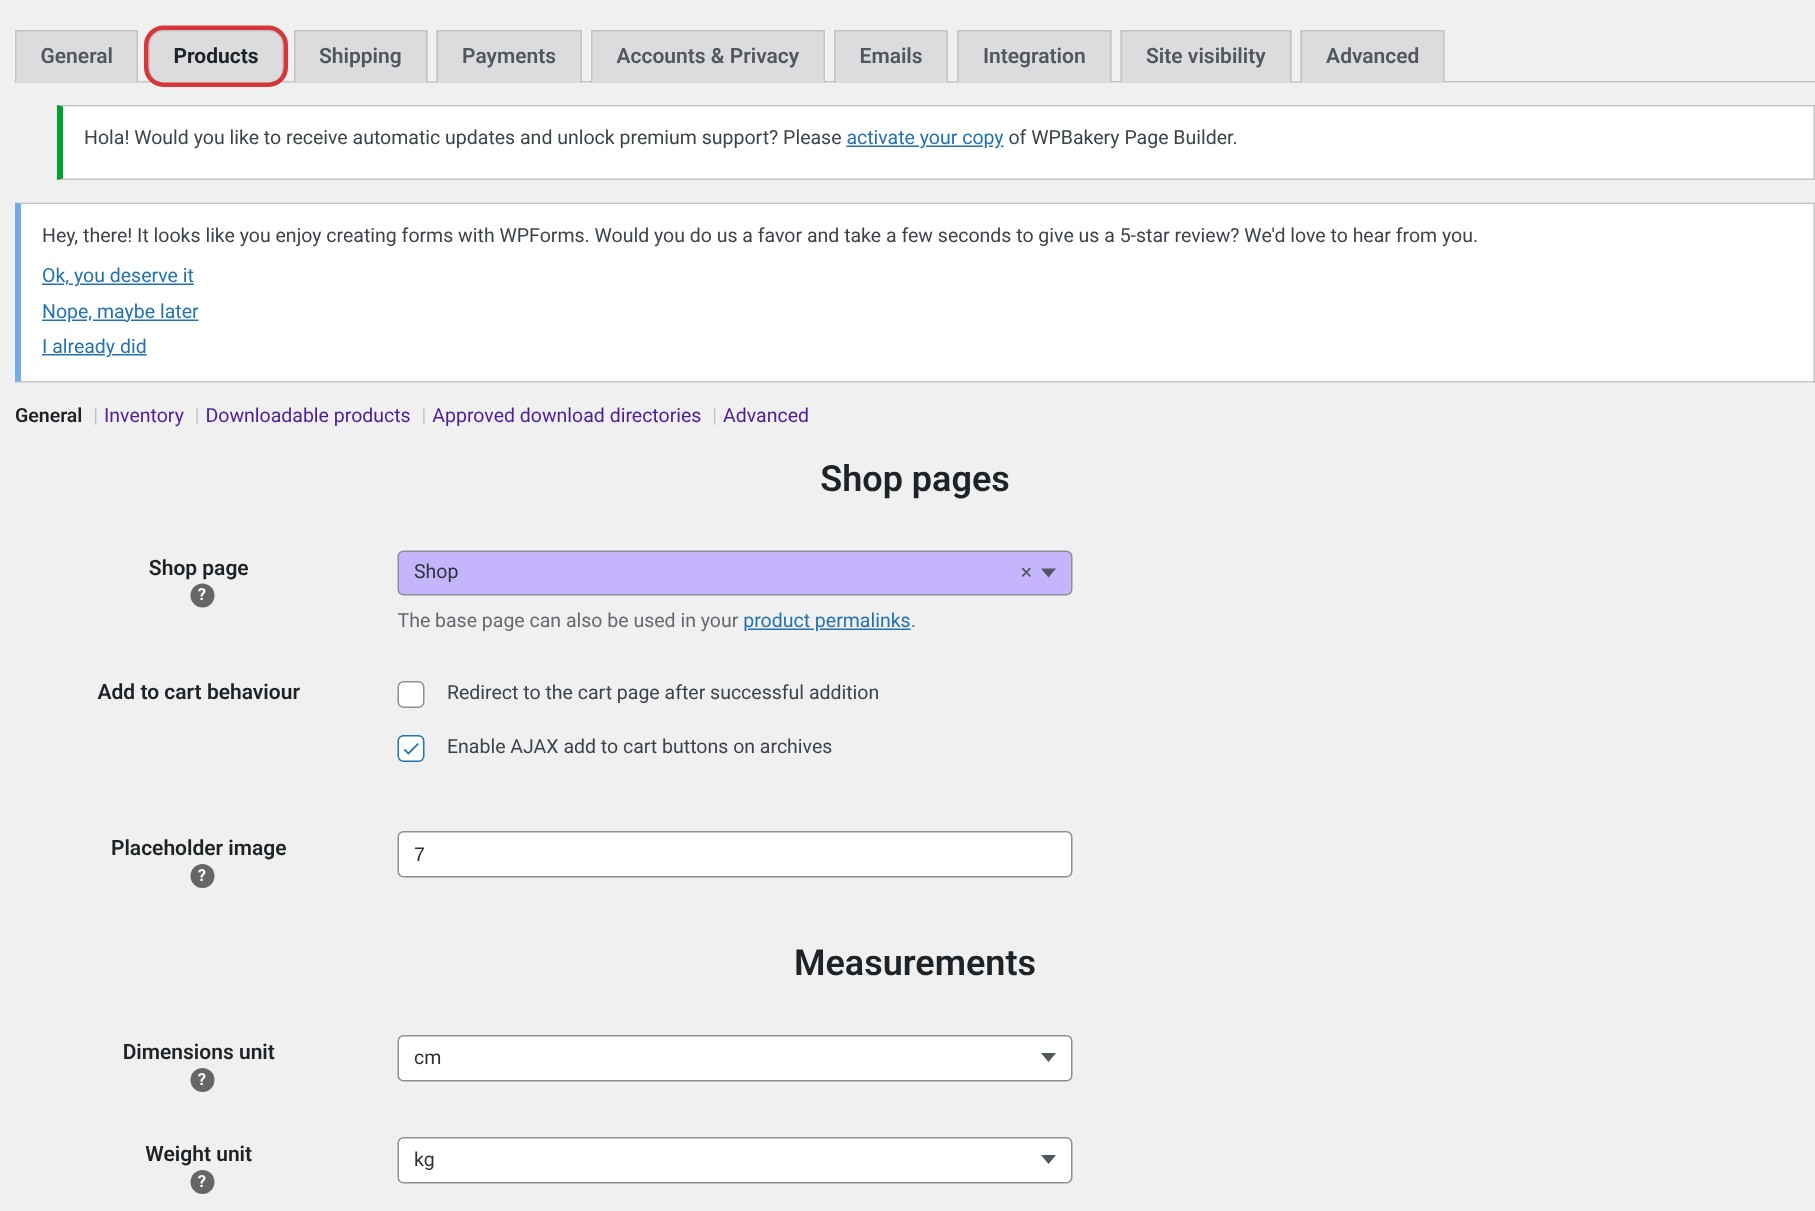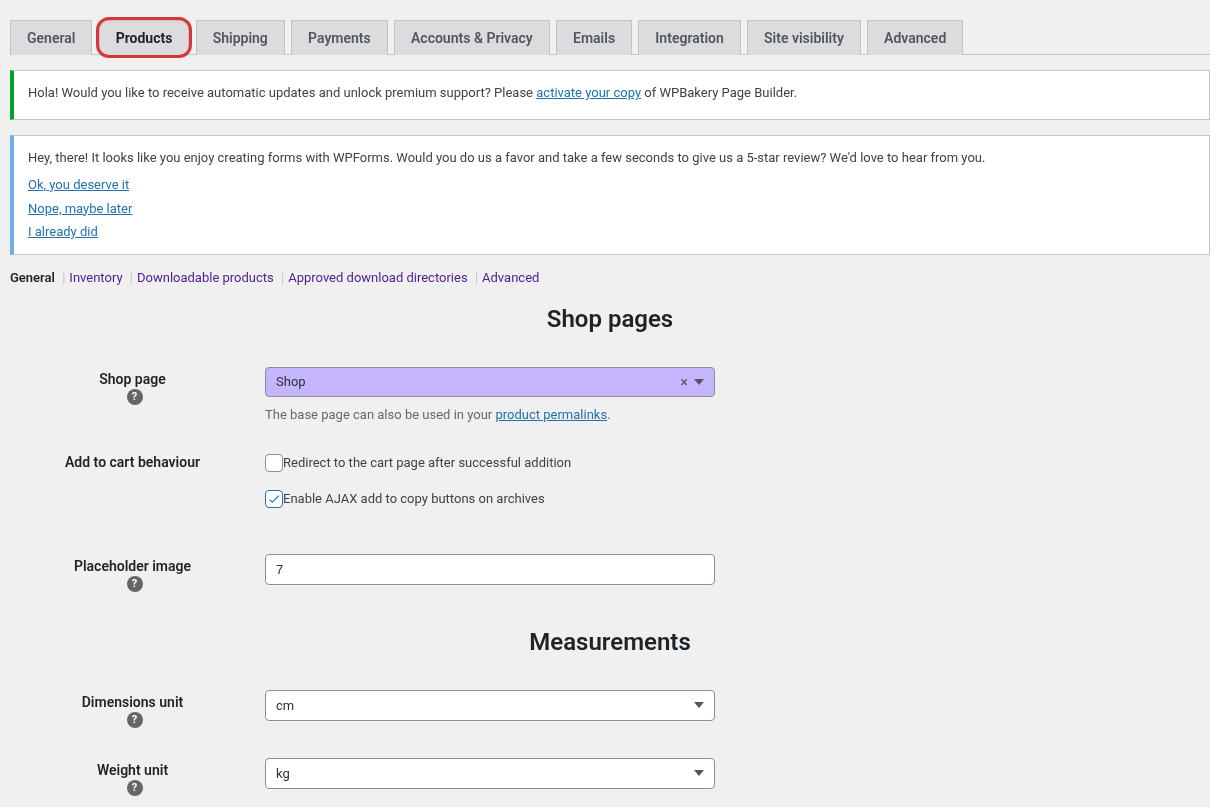--- a/index.html
+++ b/index.html
@@ -45,21 +45,21 @@
   .notice {
     background: #fff;
     border: 1px solid #c3c4c7;
     border-left-width: 4px;
     margin: 15px 0 15px 0;
     padding: 12px 14px;
     font-size: 13px;
     line-height: 1.5;
     color: #3c434a;
   }
-  .notice-success { border-left-color: #00a32a; }
+  .notice-success { border-left-color: #00a32a; margin-left: 28px; }
   .notice-info { border-left-color: #72aee6; }
   .notice a { color: #2271b1; text-decoration: underline; }
   .notice p { margin: 0 0 4px 0; }
   .notice .links a { display: inline-block; margin-top: 4px; }
 
   
   .subsubsub {
     margin: 14px 0 10px 0;
     padding: 0;
     font-size: 13px;
@@ -125,21 +125,21 @@
     color: #2c3338;
     cursor: pointer;
   }
   .select2 .arrows { color:#50575e; display:flex; gap:6px; align-items:center;}
   .select2 .clear { font-size: 14px; color:#50575e; }
   .select2 .caret { width:0;height:0;border-left:5px solid transparent;border-right:5px solid transparent;border-top:6px solid #50575e; display:inline-block;}
 
   .description { color:#646970; font-size:13px; margin-top:10px; }
   .description a { color:#2271b1; text-decoration: underline; }
 
-  .checkbox-row { display:flex; align-items:center; gap:0; margin: 4px 0 18px 0; }
+  .checkbox-row { display:flex; align-items:center; gap:15px; margin: 4px 0 18px 0; }
   .wcheck {
     width: 18px; height: 18px; border: 1px solid #8c8f94;
     border-radius: 4px; background:#fff; display:inline-flex;
     align-items:center; justify-content:center; cursor:pointer;
     flex: 0 0 auto;
   }
   .wcheck.checked { border-color:#2271b1; }
   .wcheck.checked svg { display:block; }
   .wcheck svg { display:none; width:14px; height:14px; }
 
@@ -233,21 +233,21 @@
             
           </span>
           <label>Redirect to the cart page after successful addition</label>
         </div>
         <div class="checkbox-row">
           <span class="wcheck checked">
             <svg viewBox="0 0 24 24">
                   <path fill="#2271b1" d="M9 16.17l-3.88-3.88L3.7 13.7 9 19l12-12-1.41-1.41z"></path>
                 </svg>
           </span>
-          <label>Enable AJAX add to copy buttons on archives</label>
+          <label>Enable AJAX add to cart buttons on archives</label>
         </div>
       </td>
     </tr>
 
     <tr>
       <th>
         <div class="th-inner">
           <span>Placeholder image</span>
           <span class="help-tip">?</span>
         </div>

